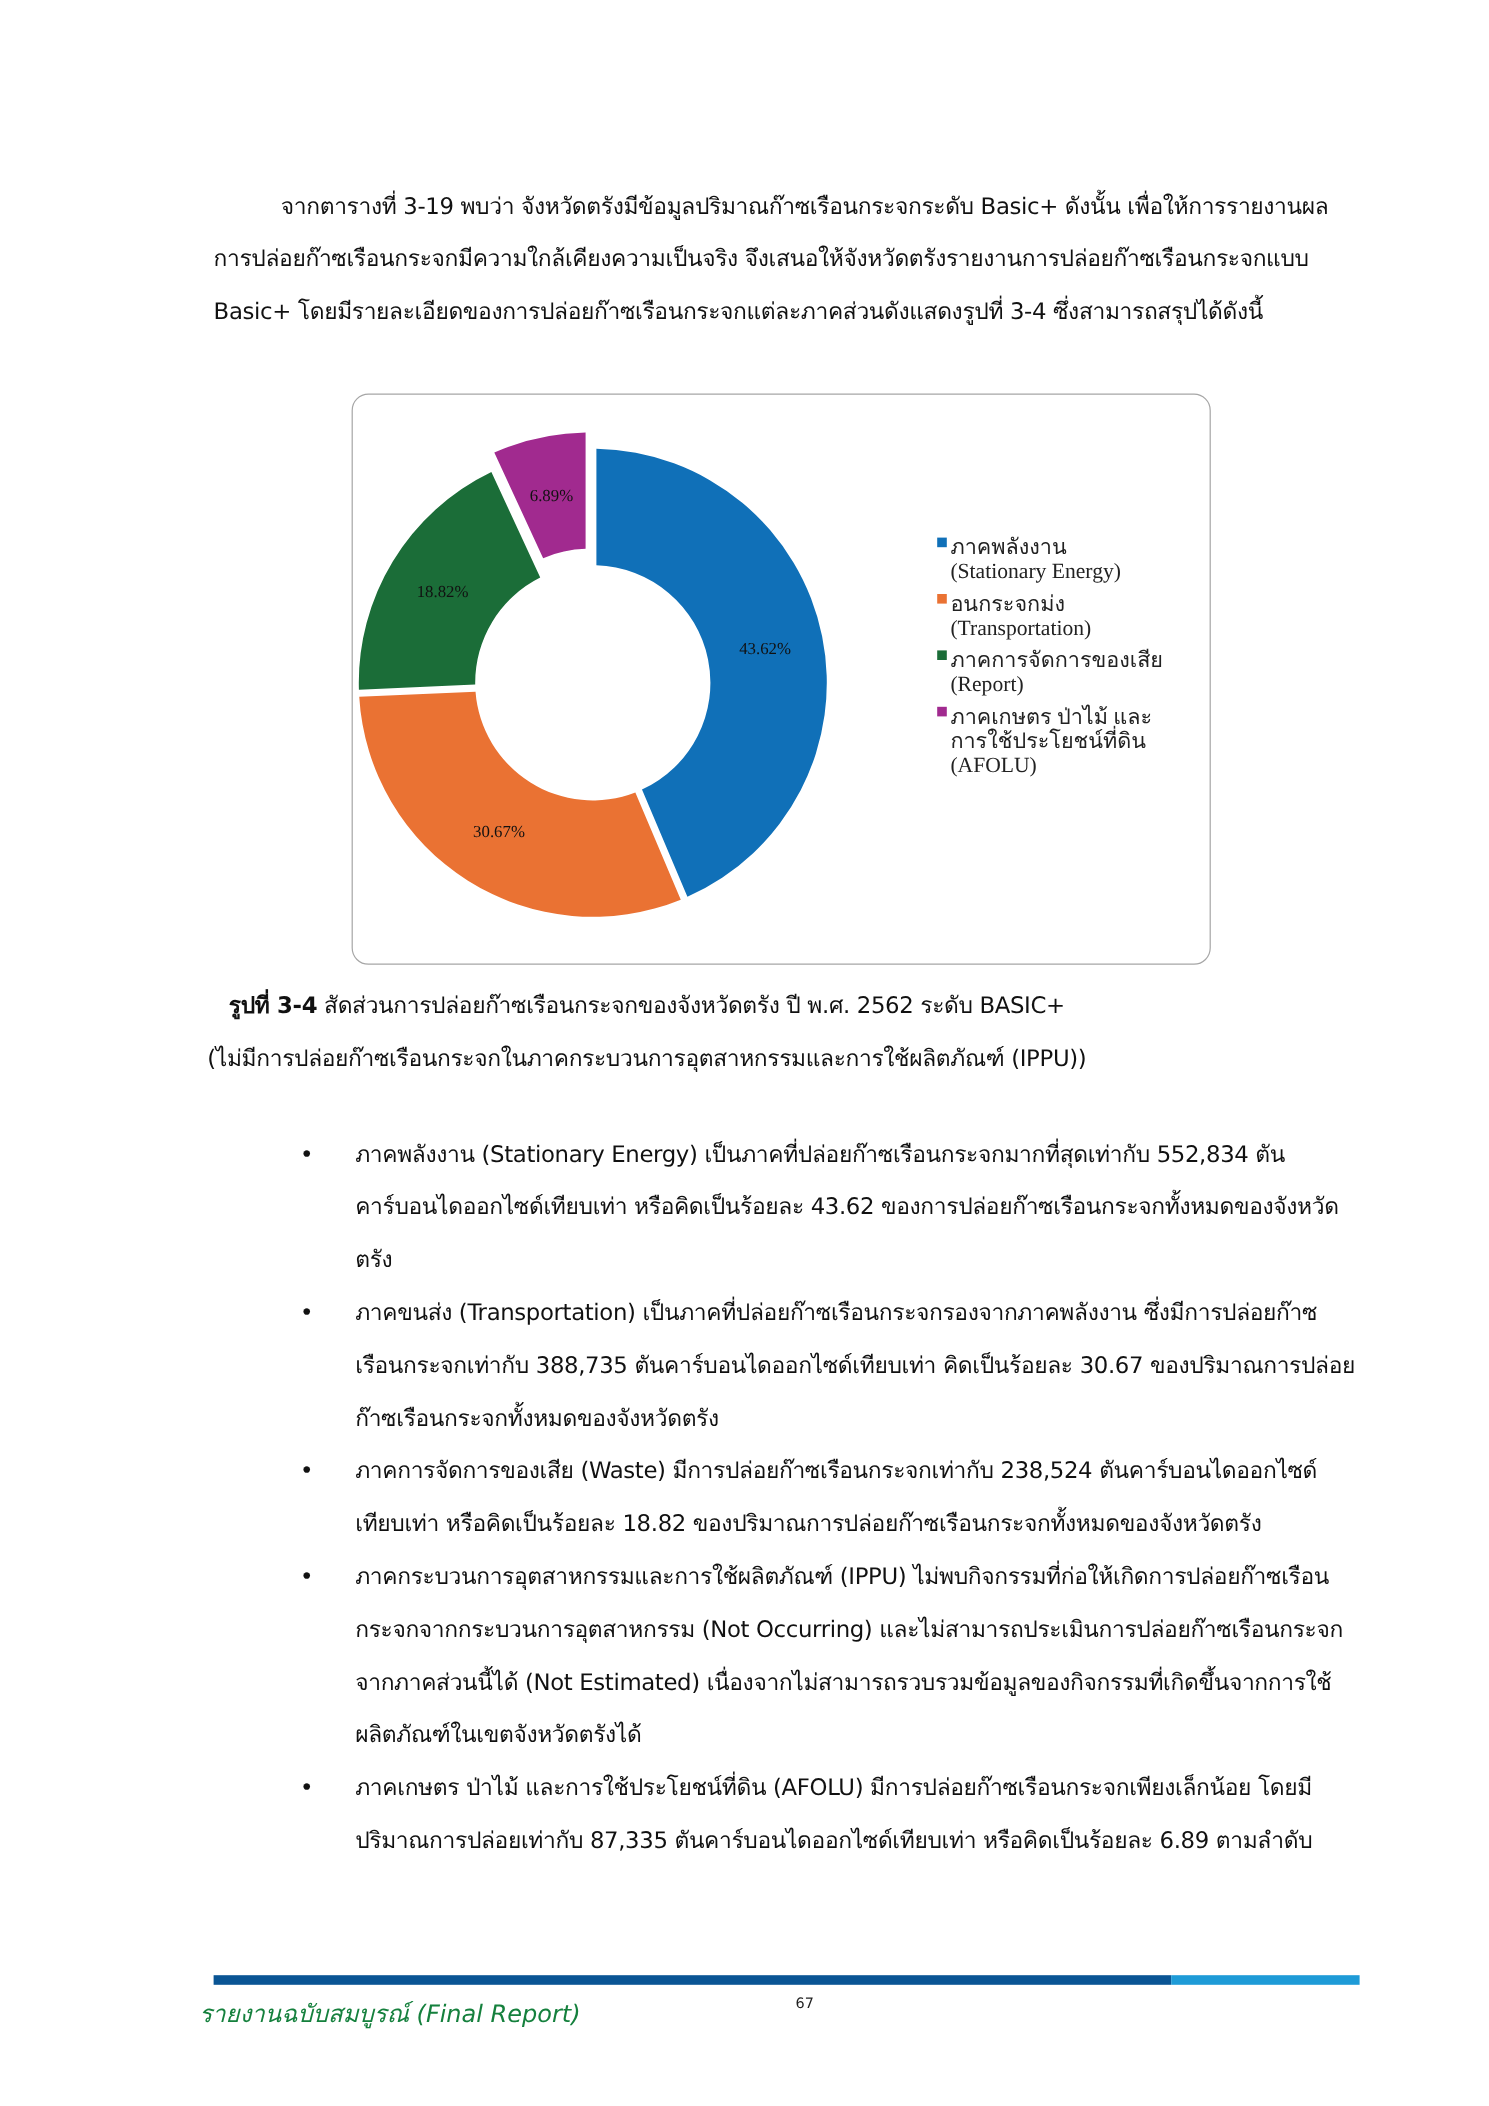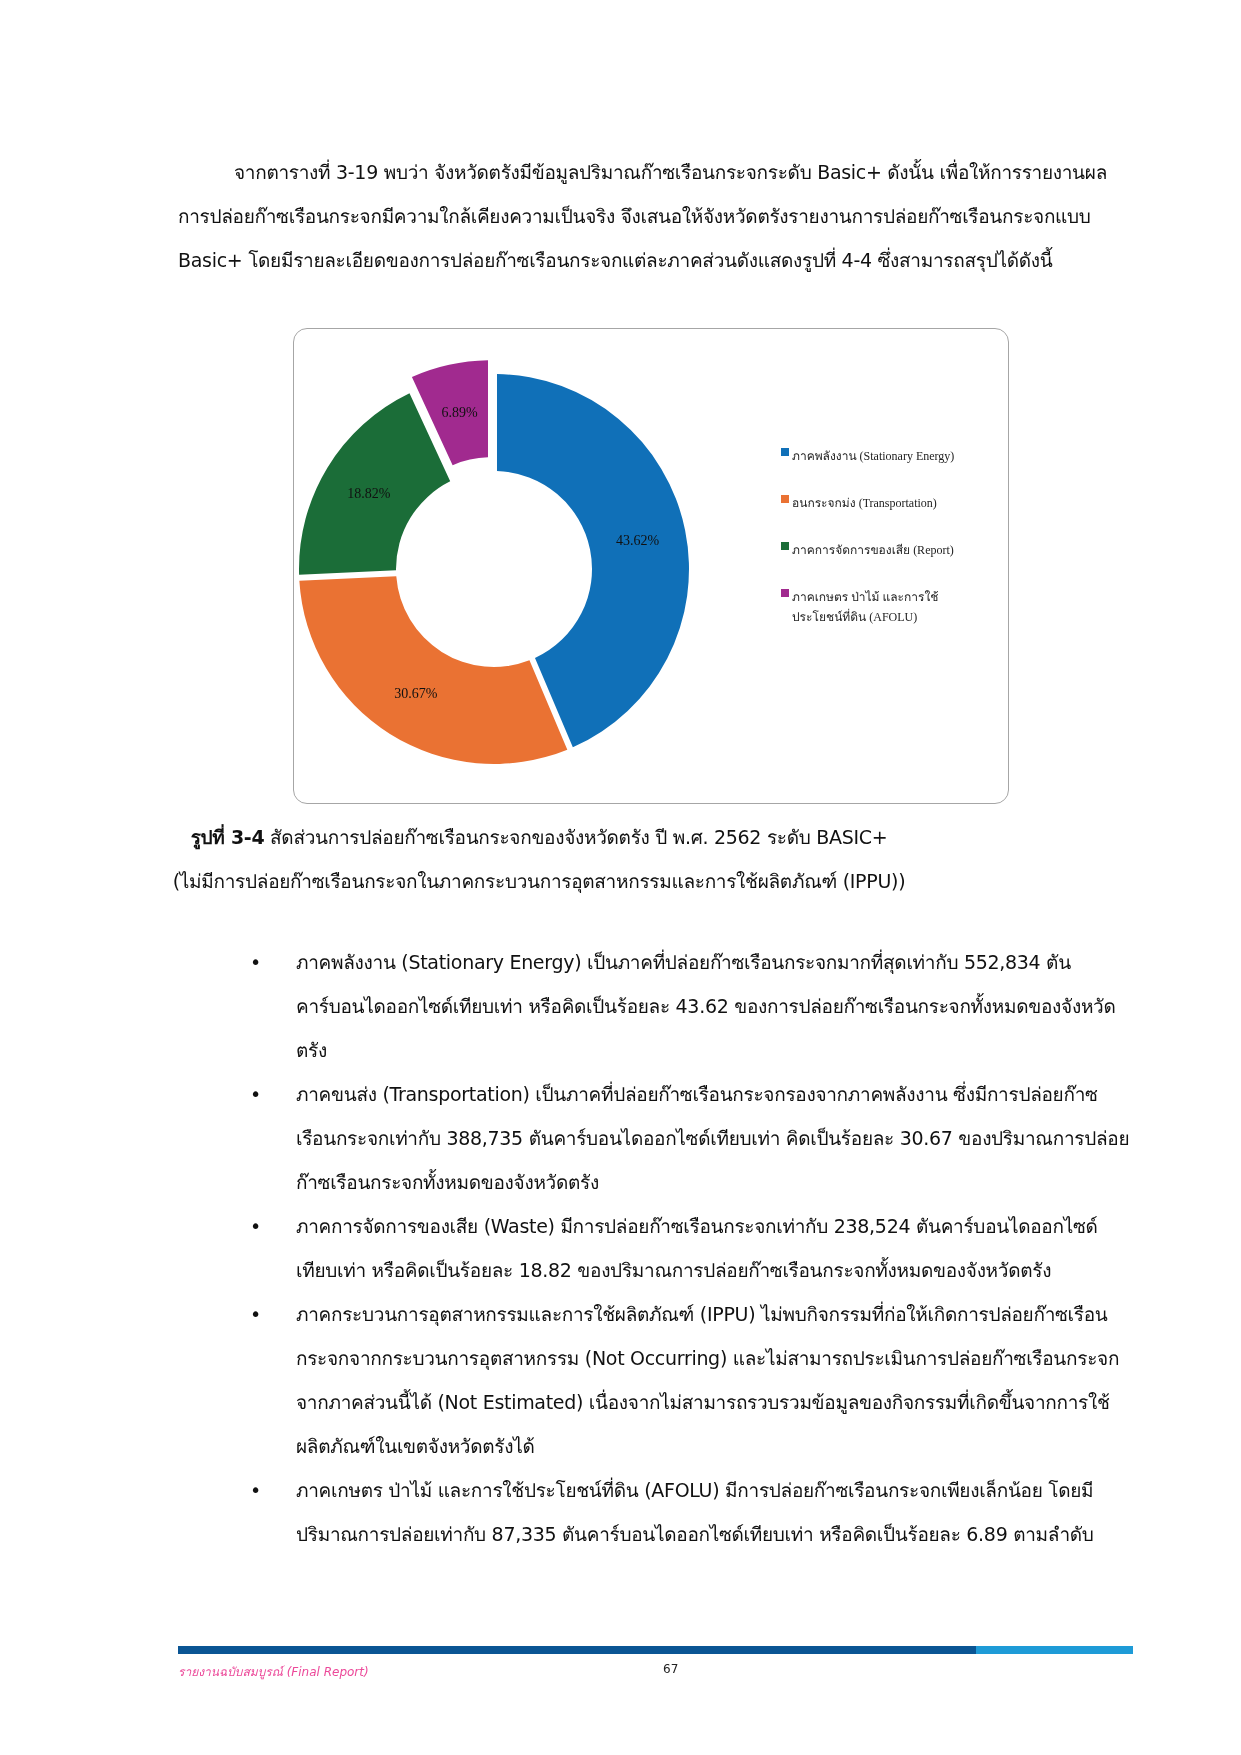--- a/index.html
+++ b/index.html
@@ -5,40 +5,40 @@
   html, body { margin: 0; padding: 0; background: #ffffff; }
   body { width: 1241px; height: 1755px; position: relative; overflow: hidden;
          font-family: "DejaVu Sans", "Liberation Sans", sans-serif; color: #111; }
   .para { position: absolute; left: 178px; width: 955px; font-size: 19px; line-height: 44px; letter-spacing: -0.3px; }
   .para .indent { display: inline-block; width: 56px; }
   .para b { font-weight: normal; }
   .chart-frame { position: absolute; left: 293px; top: 328px; width: 714px; height: 474px;
                  border: 1px solid #a6a6a6; border-radius: 14px; background: #fff; }
   .chart-frame svg { position: absolute; left: 0; top: 0; }
   .legend { position: absolute; left: 487px; top: 117px; font-family: "Liberation Serif", "DejaVu Serif", serif;
-            font-size: 12px; color: #222; }
+            font-size: 18px; color: #222; }
   .legend-item { position: relative; height: 47px; padding-left: 11px; }
   .legend-item .swatch { position: absolute; left: 0; top: 2px; width: 8px; height: 8px; }
   .legend-item .lbl { display: inline-block; line-height: 20px; width: 180px; }
   .caption { position: absolute; left: 0; width: 1078px; text-align: center; font-size: 19px; letter-spacing: -0.3px; }
   .caption b { font-weight: bold; }
   .bullets { position: absolute; left: 250px; top: 940px; width: 883px; font-size: 19px; line-height: 44px; letter-spacing: -0.3px; }
   .bullet { position: relative; padding-left: 46px; margin: 0; }
   .bullet .dot { position: absolute; left: 0; top: 0; }
   .footer-bar { position: absolute; top: 1646px; left: 178px; height: 8px; width: 955px; }
   .footer-bar .dark { position: absolute; left: 0; top: 0; height: 8px; width: 798px; background: #0a5594; }
   .footer-bar .light { position: absolute; left: 798px; top: 0; height: 8px; width: 157px; background: #1e9bd7; }
-  .footer-left { position: absolute; top: 1662px; left: 178px; font-size: 12px; font-style: italic; color: #ec4899; }
+  .footer-left { position: absolute; top: 1662px; left: 166px; font-size: 20px; font-style: italic; color: #15803d; }
   .footer-page { position: absolute; top: 1662px; left: 663px; font-size: 12px; color: #222; }
 </style>
 </head>
 <body>
 
 <p class="para" style="top:150px; margin:0;">
-  <span class="indent"></span><span>จาก</span><b>ตารางที่ 3-19</b><span> พบว่า จังหวัดตรังมีข้อมูลปริมาณก๊าซเรือนกระจกระดับ Basic+ ดังนั้น เพื่อให้การรายงานผลการปล่อยก๊าซเรือนกระจกมีความใกล้เคียงความเป็นจริง จึงเสนอให้จังหวัดตรังรายงานการปล่อยก๊าซเรือนกระจกแบบ Basic+ โดยมีรายละเอียดของการปล่อยก๊าซเรือนกระจกแต่ละภาคส่วน</span><b>ดังแสดงรูปที่ 4-4</b><span> ซึ่งสามารถสรุปได้ดังนี้</span>
+  <span class="indent"></span><span>จาก</span><b>ตารางที่ 3-19</b><span> พบว่า จังหวัดตรังมีข้อมูลปริมาณก๊าซเรือนกระจกระดับ Basic+ ดังนั้น เพื่อให้การรายงานผลการปล่อยก๊าซเรือนกระจกมีความใกล้เคียงความเป็นจริง จึงเสนอให้จังหวัดตรังรายงานการปล่อยก๊าซเรือนกระจกแบบ Basic+ โดยมีรายละเอียดของการปล่อยก๊าซเรือนกระจกแต่ละภาคส่วน</span><b>ดังแสดงรูปที่ 3-4</b><span> ซึ่งสามารถสรุปได้ดังนี้</span>
 </p>
 
 <div class="chart-frame">
   <svg id="donut" width="714" height="474">
       <path d="M202.99988165820523,45.02307646791439 A195,195 0 0 1 278.845362349498,418.3491206481724 L240.9850828372085,329.0181048148474 A98,98 0 0 0 202.99953146718502,142.04591478158062 Z" fill="#1070b8"></path>
       <text x="343.5671198747367" y="215.83268797312675" text-anchor="middle" font-family="&quot;Liberation Serif&quot;, &quot;DejaVu Serif&quot;, serif" font-size="14" fill="#111">43.62%</text>
       <path d="M273.32124265767607,420.6903300543064 A195,195 0 0 1 5.350838951787921,251.6920529945426 L102.27713474186199,247.36489006977035 A98,98 0 0 0 235.4616080031947,331.3590409200302 Z" fill="#ea7233"></path>
       <text x="121.85142450497567" y="368.91549599666087" text-anchor="middle" font-family="&quot;Liberation Serif&quot;, &quot;DejaVu Serif&quot;, serif" font-size="14" fill="#111">30.67%</text>
       <path d="M5.083274583867222,245.69825877368686 A195,195 0 0 1 115.48102981214008,64.26854670155475 L156.183927978986,152.34070595396452 A98,98 0 0 0 102.00960160805306,241.37179553415294 Z" fill="#1b6d38"></path>
       <text x="74.84835625605332" y="168.84675930606593" text-anchor="middle" font-family="&quot;Liberation Serif&quot;, &quot;DejaVu Serif&quot;, serif" font-size="14" fill="#111">18.82%</text>

